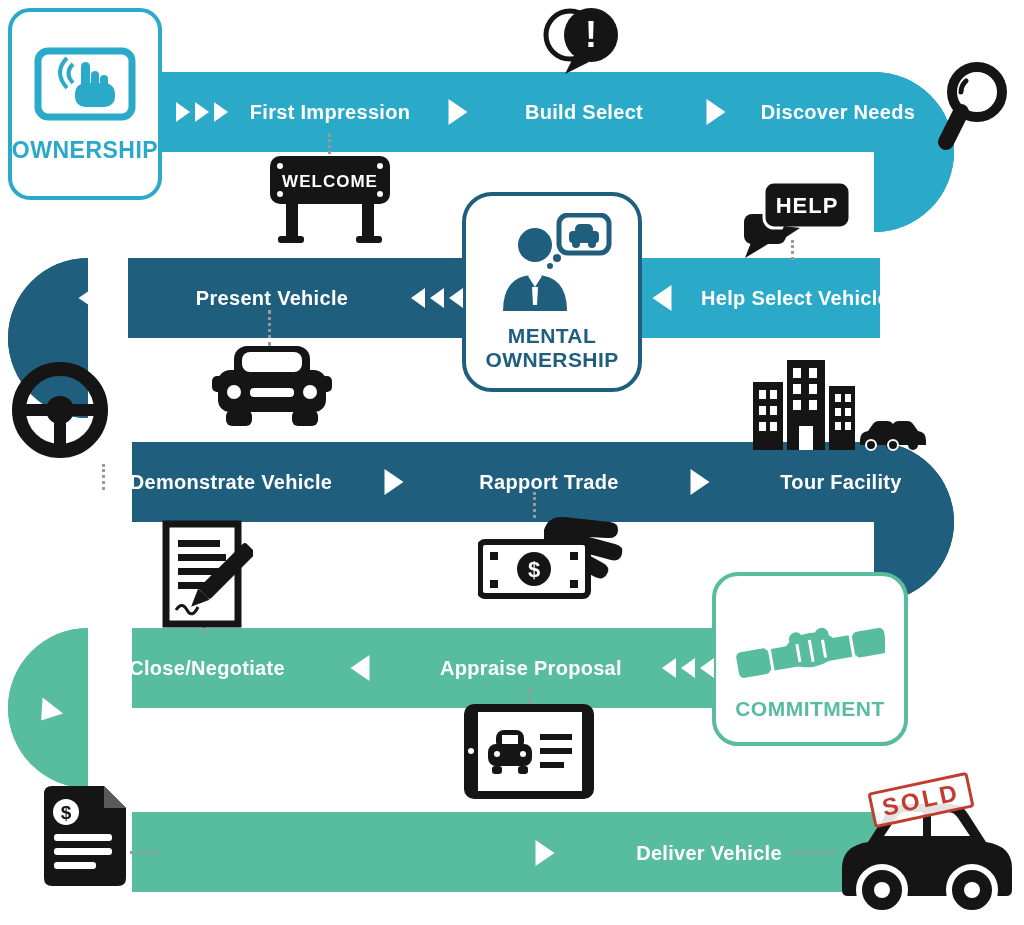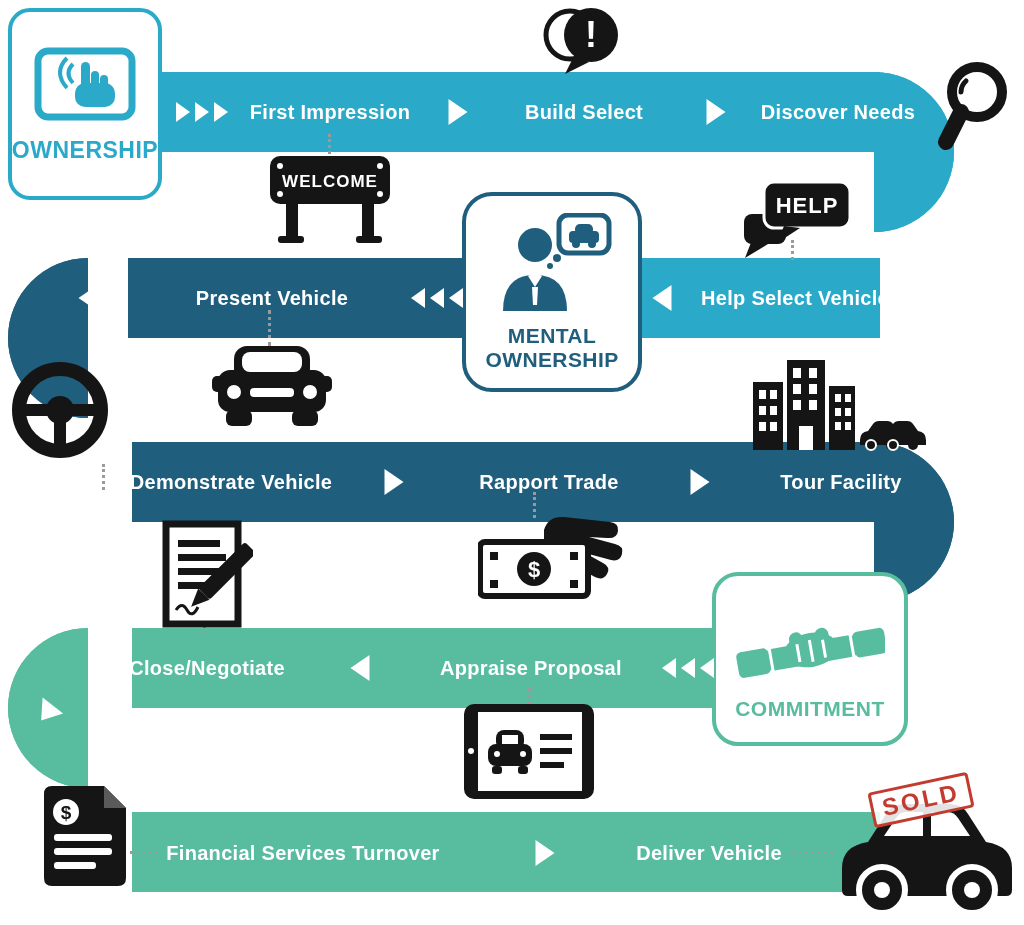--- a/index.html
+++ b/index.html
@@ -360,21 +360,20 @@
   <div class="step" style="left:330px;top:112px">First Impression</div>
   <div class="step" style="left:584px;top:112px">Build Select</div>
   <div class="step" style="left:838px;top:112px">Discover Needs</div>
   <div class="step" style="left:795px;top:298px">Help Select Vehicle</div>
   <div class="step" style="left:272px;top:298px">Present Vehicle</div>
   <div class="step" style="left:231px;top:482px">Demonstrate Vehicle</div>
   <div class="step" style="left:549px;top:482px">Rapport Trade</div>
   <div class="step" style="left:841px;top:482px">Tour Facility</div>
   <div class="step" style="left:531px;top:668px">Appraise Proposal</div>
   <div class="step" style="left:207px;top:668px">Close/Negotiate</div>
-  <div class="step" style="left:303px;top:853px">Financial Services Turnover</div>
   <div class="step" style="left:709px;top:853px">Deliver Vehicle</div>
 
   <div class="chev3" style="left:202px;top:112px">
       <i class="tr"></i>
       <i class="tr"></i>
       <i class="tr"></i>
     </div>
   <div class="chev cr" style="left:458px;top:112px"></div>
   <div class="chev cr" style="left:716px;top:112px"></div>
   <div class="chev cd" style="left:958px;top:240px"></div>

